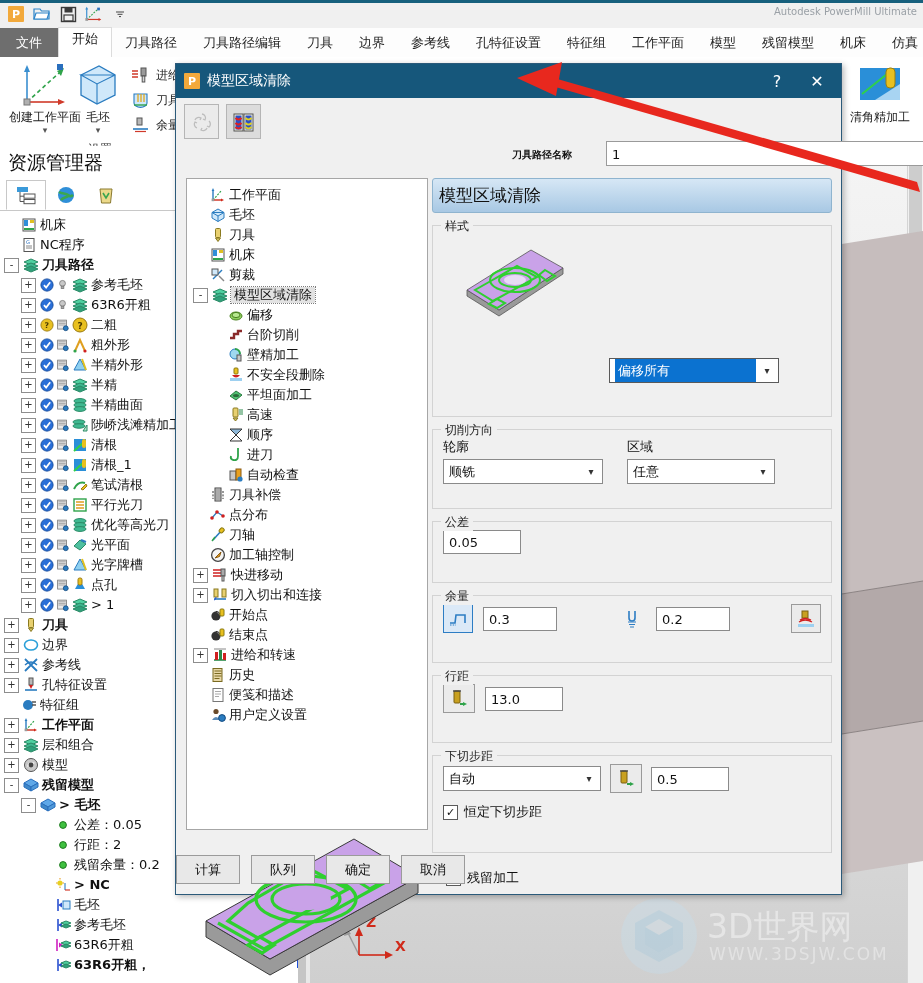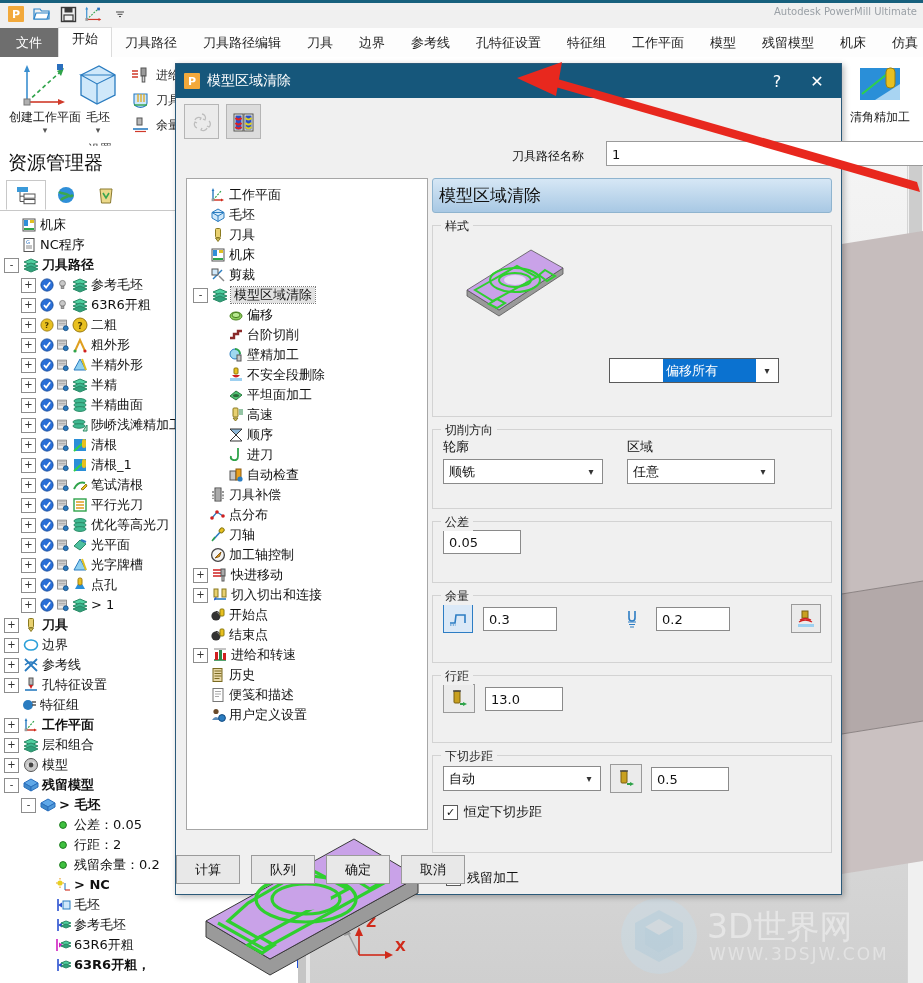--- a/index.html
+++ b/index.html
@@ -107,21 +107,21 @@
   .dlg-title .t { font-size: 14px; margin-left: 7px; flex: 1; }
   .dlg-btn { width: 40px; height: 32px; display:flex; align-items:center; justify-content:center;
              color:#fff; font-size: 16px; }
   .dlg-body { position:relative; height: 794px; }
 
   .dlg-toolbar { position: absolute; left: 8px; top: 6px; display: flex; gap: 7px; }
   .tbtn { width: 33px; height: 33px; background:#ebebeb; border:1px solid #b5b5b5;
           display:flex; align-items:center; justify-content:center; }
   .tbtn.on { background:#dcdcdc; }
 
-  .tp-label { position:absolute; left: 336px; top: 50px; font-size: 12px; color:#111; }
+  .tp-label { position:absolute; left: 336px; top: 50px; font-size: 10px; color:#111;font-weight:bold; }
   .tp-input {
     position:absolute; left: 430px; top: 43px; width: 392px; height: 25px;
     background:#fff; border:1px solid #9a9a9a; font-size:13px; color:#111;
     padding: 0 5px; line-height: 25px; box-sizing:border-box;
   }
 
   .dlg-tree {
     position:absolute; left: 10px; top: 80px; width: 240px; height: 650px;
     background:#fff; border:1px solid #a6a6a6; overflow:hidden;
   }
@@ -146,21 +146,21 @@
     background:#fff; border:1px solid #8a8a8a; height: 24px; line-height:24px;
     font-size: 13px; color:#111; padding: 0 5px; box-sizing: border-box;
   }
   .sel {
     background:#fff; border:1px solid #8a8a8a; height: 25px;
     font-size: 13px; color:#111; box-sizing: border-box;
     display:flex; align-items:center; justify-content: space-between; padding-left: 5px;
   }
   .sel .chev { width: 22px; text-align:center; color:#333; font-size: 10px; }
   .sel.hl { border: 1px solid #5a5a5a; }
-  .sel.hl .val { background: #0b72d0; color:#fff; flex:1; height:23px; line-height:23px; padding-left:3px;margin-left:48px; }
+  .sel.hl .val { background: #0b72d0; color:#fff; flex:1; height:23px; line-height:23px; padding-left:3px; }
   .sub { font-size: 13px; color:#111; margin-bottom: 3px; }
   .ibtn { width: 30px; height: 27px; display:flex; align-items:center; justify-content:center; }
   .ibtn.box { background:#ebebeb; border:1px solid #9a9a9a; }
   .ibtn.sel-on { background:#dbe9f7; border:1px solid #2d7dc4; }
   .chk { display:flex; align-items:center; font-size: 13px; color:#111; }
   .chk .bx { width: 13px; height: 13px; border:1px solid #5a5a5a; background:#fff; margin-right:6px;
              display:flex; align-items:center; justify-content:center; font-size:11px; color:#111; line-height:11px;}
 
   .dlg-footer { position:absolute; left:0; bottom: 8px; width: 100%; display:flex; justify-content:flex-start; gap: 11px; }
   .fbtn { width: 62px; height: 27px; background:#e8e8e8; border:1px solid #9b9b9b;

